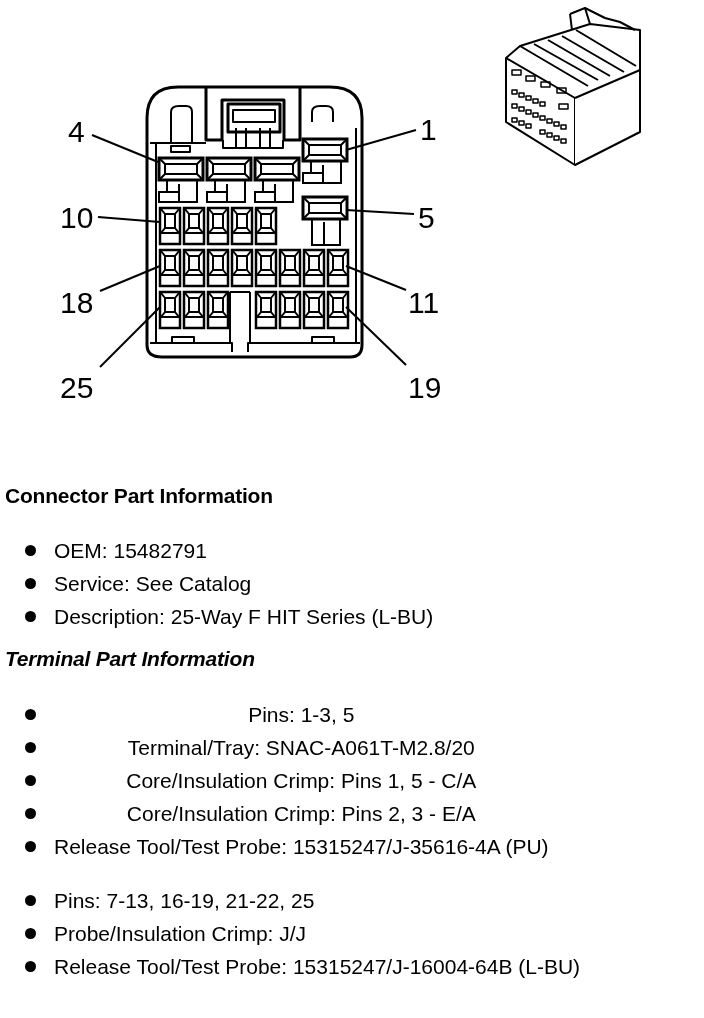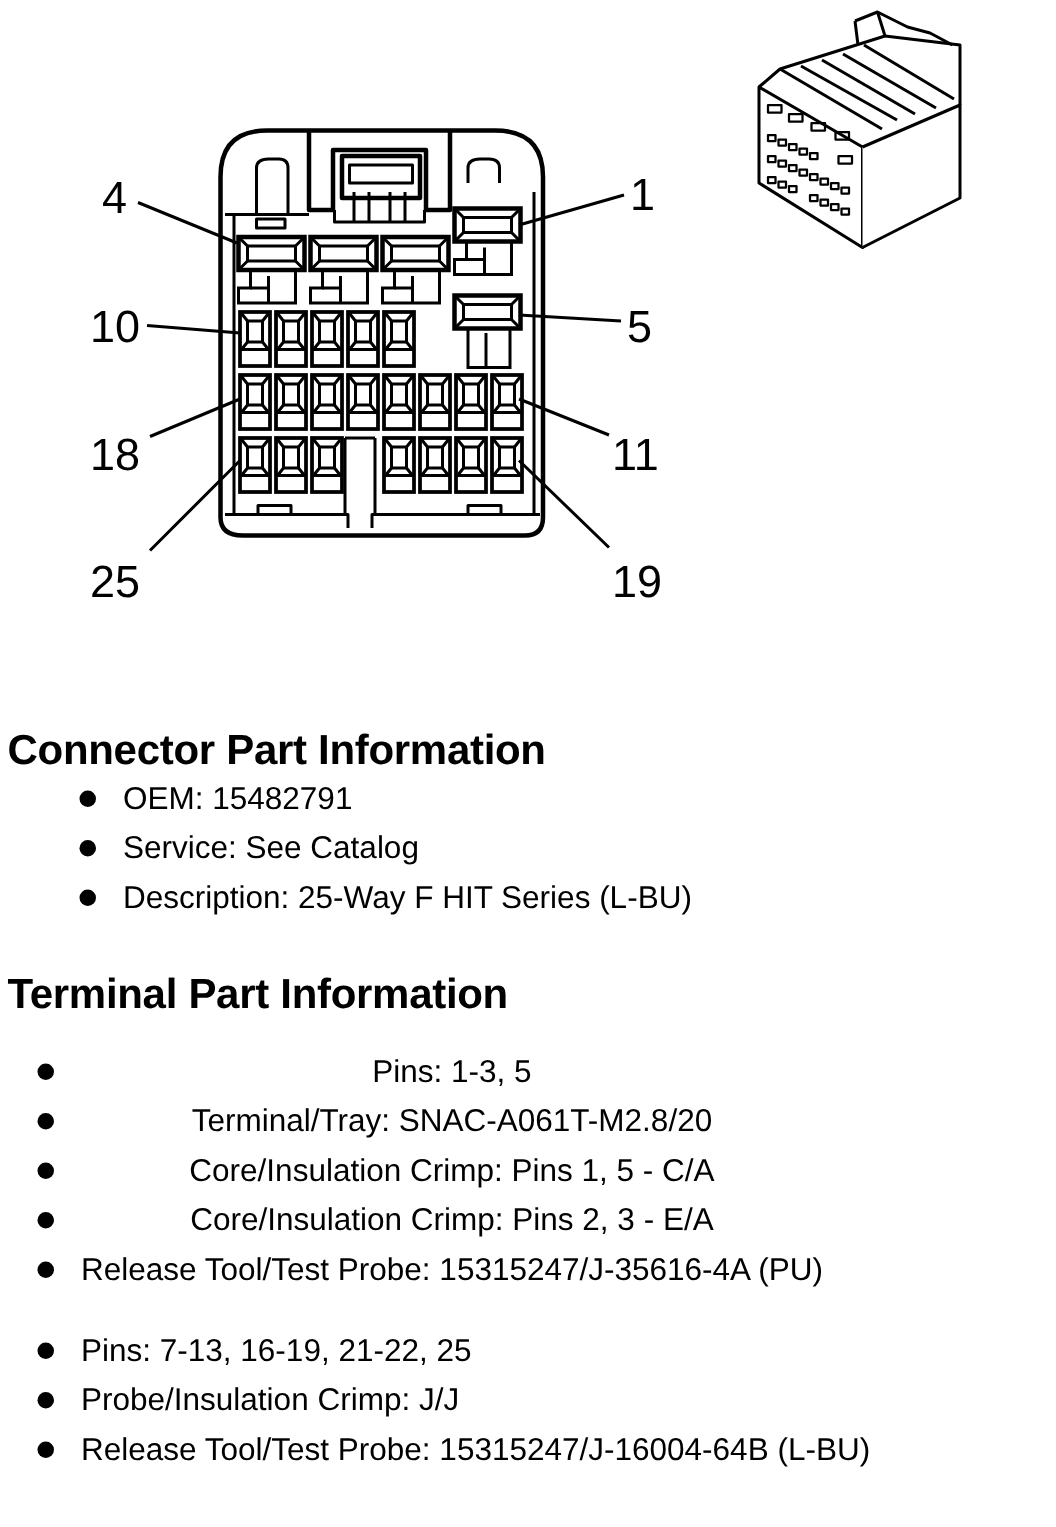--- a/index.html
+++ b/index.html
@@ -1,21 +1,21 @@
 <!DOCTYPE html>
 <html><head>
 <meta charset="utf-8">
 <style>
   html, body { margin: 0; padding: 0; background: #ffffff; }
   body { width: 704px; height: 1018px; position: relative; overflow: hidden;
          font-family: "Liberation Sans", sans-serif; color: #000; }
   #diagram { position: absolute; left: 0; top: 0; width: 704px; height: 420px; }
   .pin-label { font-family: "Liberation Sans", sans-serif; font-size: 30px; font-weight: normal;
                fill: #000; }
-  .section-title { position: absolute; left: 5px; font-size: 28px; font-weight: bold;
+  .section-title { position: absolute; left: 5px; font-size: 21px; font-weight: bold;
                    letter-spacing: -0.2px; }
   ul.bullets { position: absolute; left: 0; margin: 0; padding: 0; list-style: none; }
   ul.bullets li { position: relative; height: 33px; line-height: 33px; font-size: 21px;
                   padding-left: 54px; white-space: nowrap; }
   ul.bullets li .dot { position: absolute; left: 25px; top: 11px; width: 11px; height: 11px;
                        border-radius: 50%; background: #000; }
 </style>
 </head>
 <body>
 
@@ -238,27 +238,27 @@
         <rect x="540" y="130" width="5" height="4"></rect>
       <rect x="547" y="133" width="5" height="4"></rect>
         <rect x="554" y="136" width="5" height="4"></rect>
       <rect x="561" y="139" width="5" height="4"></rect>
       <rect x="559" y="104" width="9" height="5"></rect>
     </g>
   </g>
 </svg>
 
 <div class="section-title" style="top:484px;">Connector Part Information</div>
-<ul class="bullets" style="top:516px;padding-left:28px;">
+<ul class="bullets" style="top:534px;">
   <li><span class="dot"></span><span>OEM: 15482791</span></li>
   <li><span class="dot"></span><span>Service: See Catalog</span></li>
   <li><span class="dot"></span><span>Description: 25-Way F HIT Series (L-BU)</span></li>
 </ul>
 
-<div class="section-title" style="top:647px;">Terminal Part Information</div>
+<div class="section-title" style="top:647px;font-style:italic;">Terminal Part Information</div>
 <ul class="bullets" style="top:698px;text-align:center;">
   <li><span class="dot"></span><span>Pins: 1-3, 5</span></li>
   <li><span class="dot"></span><span>Terminal/Tray: SNAC-A061T-M2.8/20</span></li>
   <li><span class="dot"></span><span>Core/Insulation Crimp: Pins 1, 5 - C/A</span></li>
   <li><span class="dot"></span><span>Core/Insulation Crimp: Pins 2, 3 - E/A</span></li>
   <li><span class="dot"></span><span>Release Tool/Test Probe: 15315247/J-35616-4A (PU)</span></li>
 </ul>
 
 <ul class="bullets" style="top:884px;">
   <li><span class="dot"></span><span>Pins: 7-13, 16-19, 21-22, 25</span></li>

